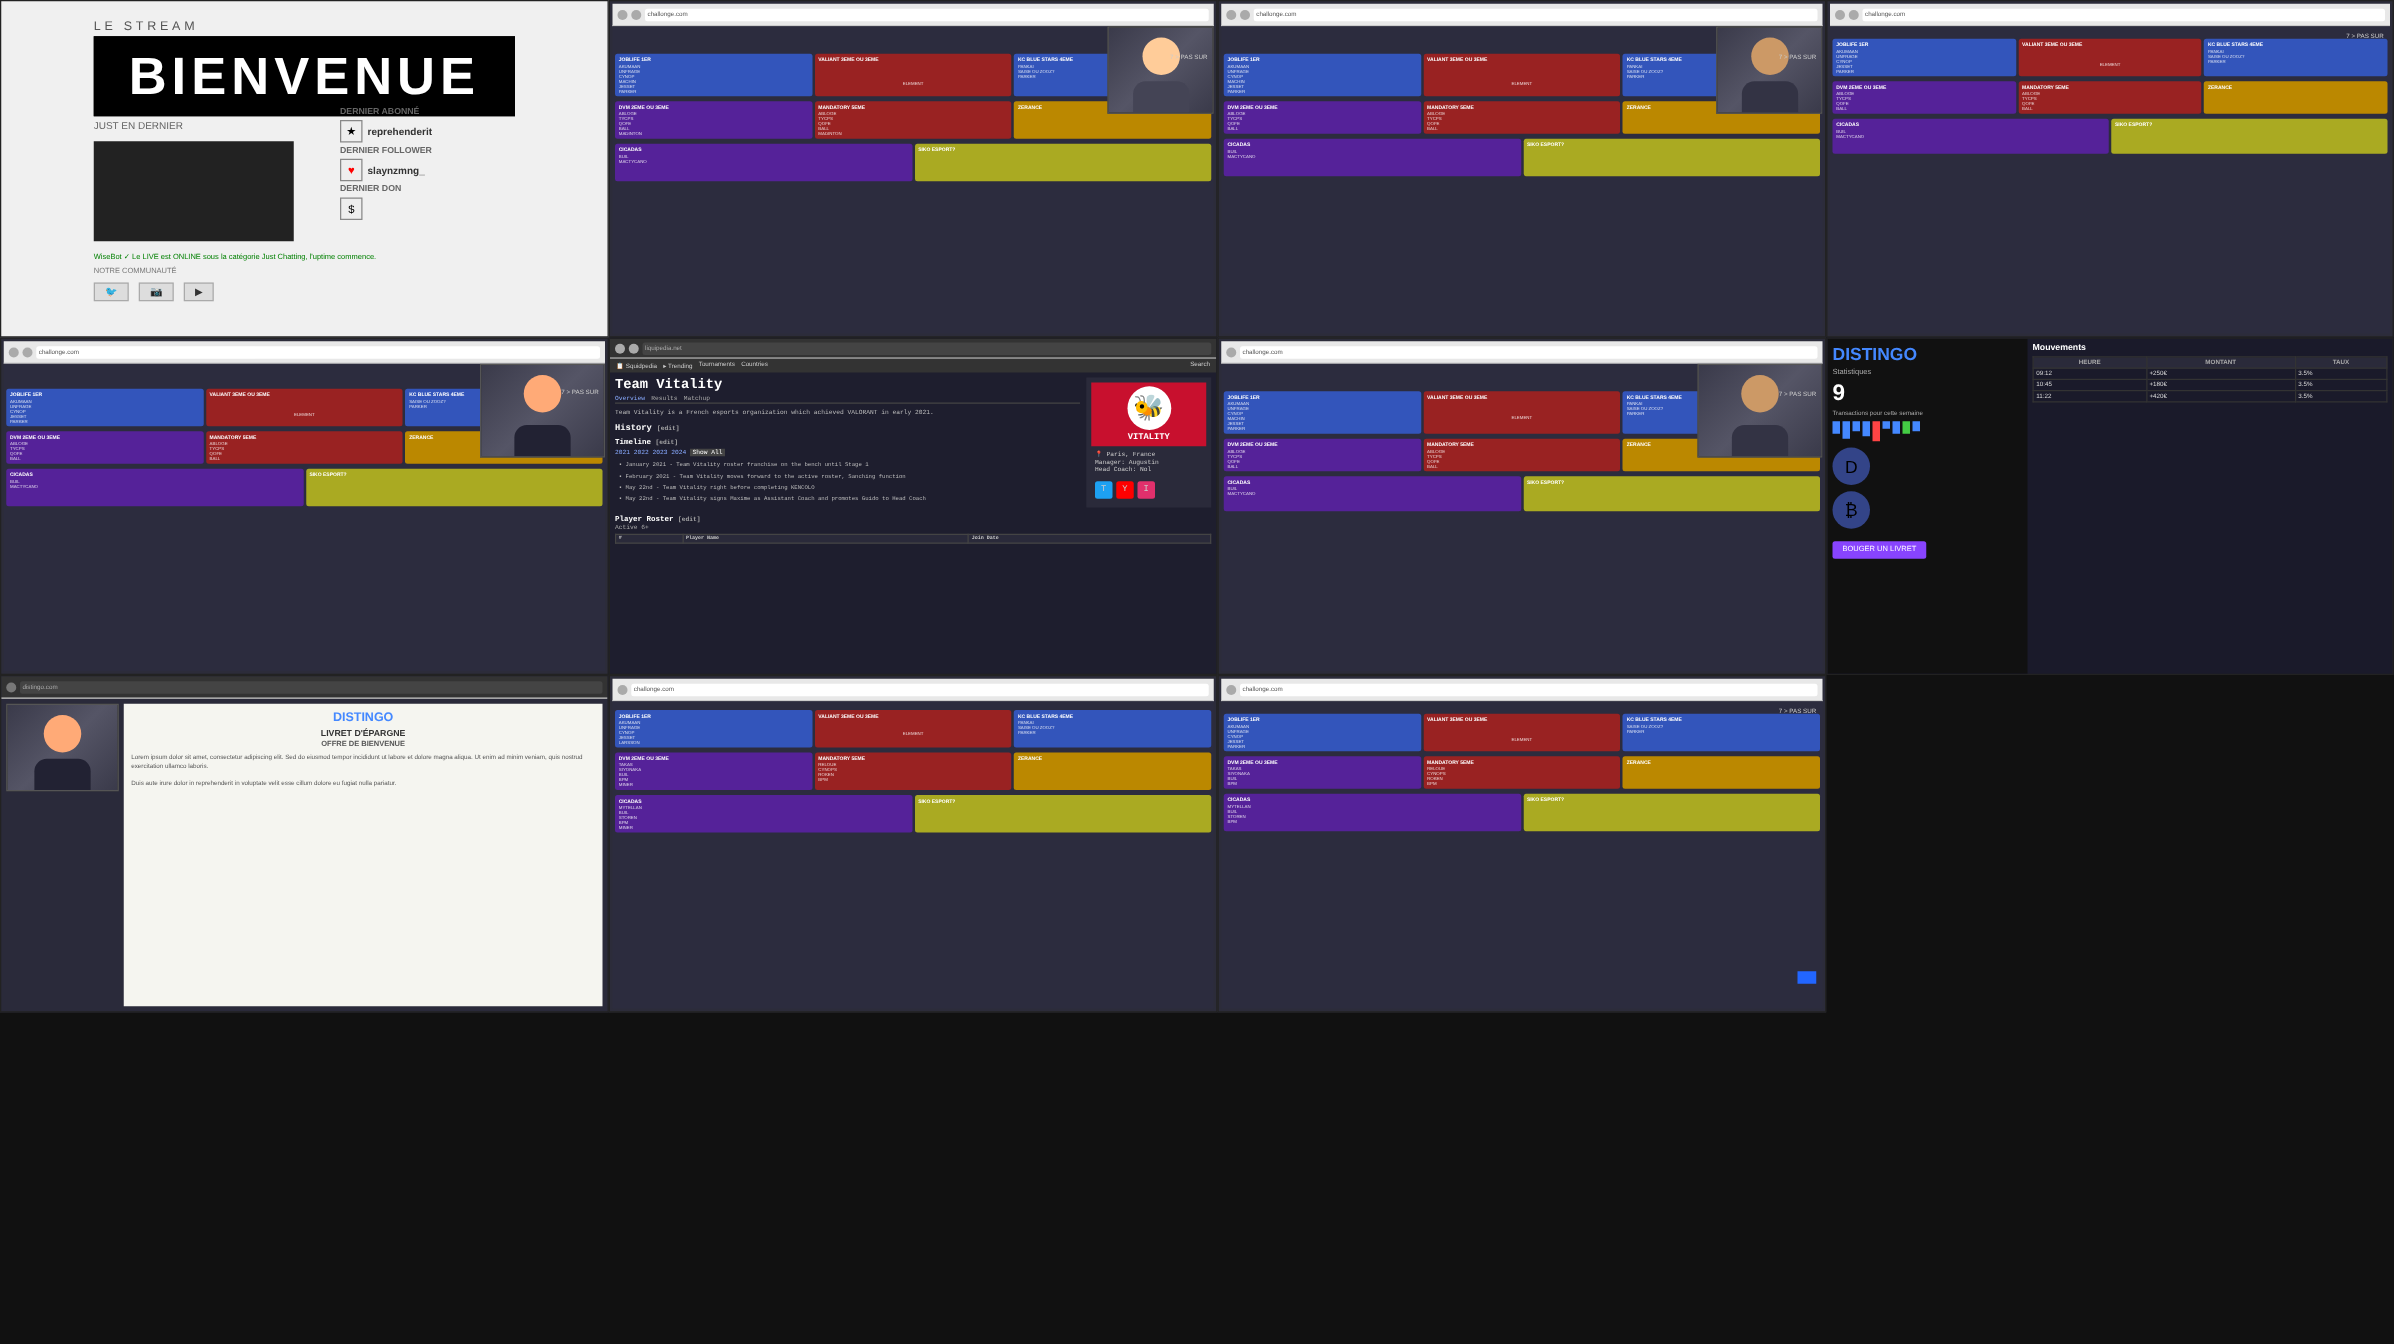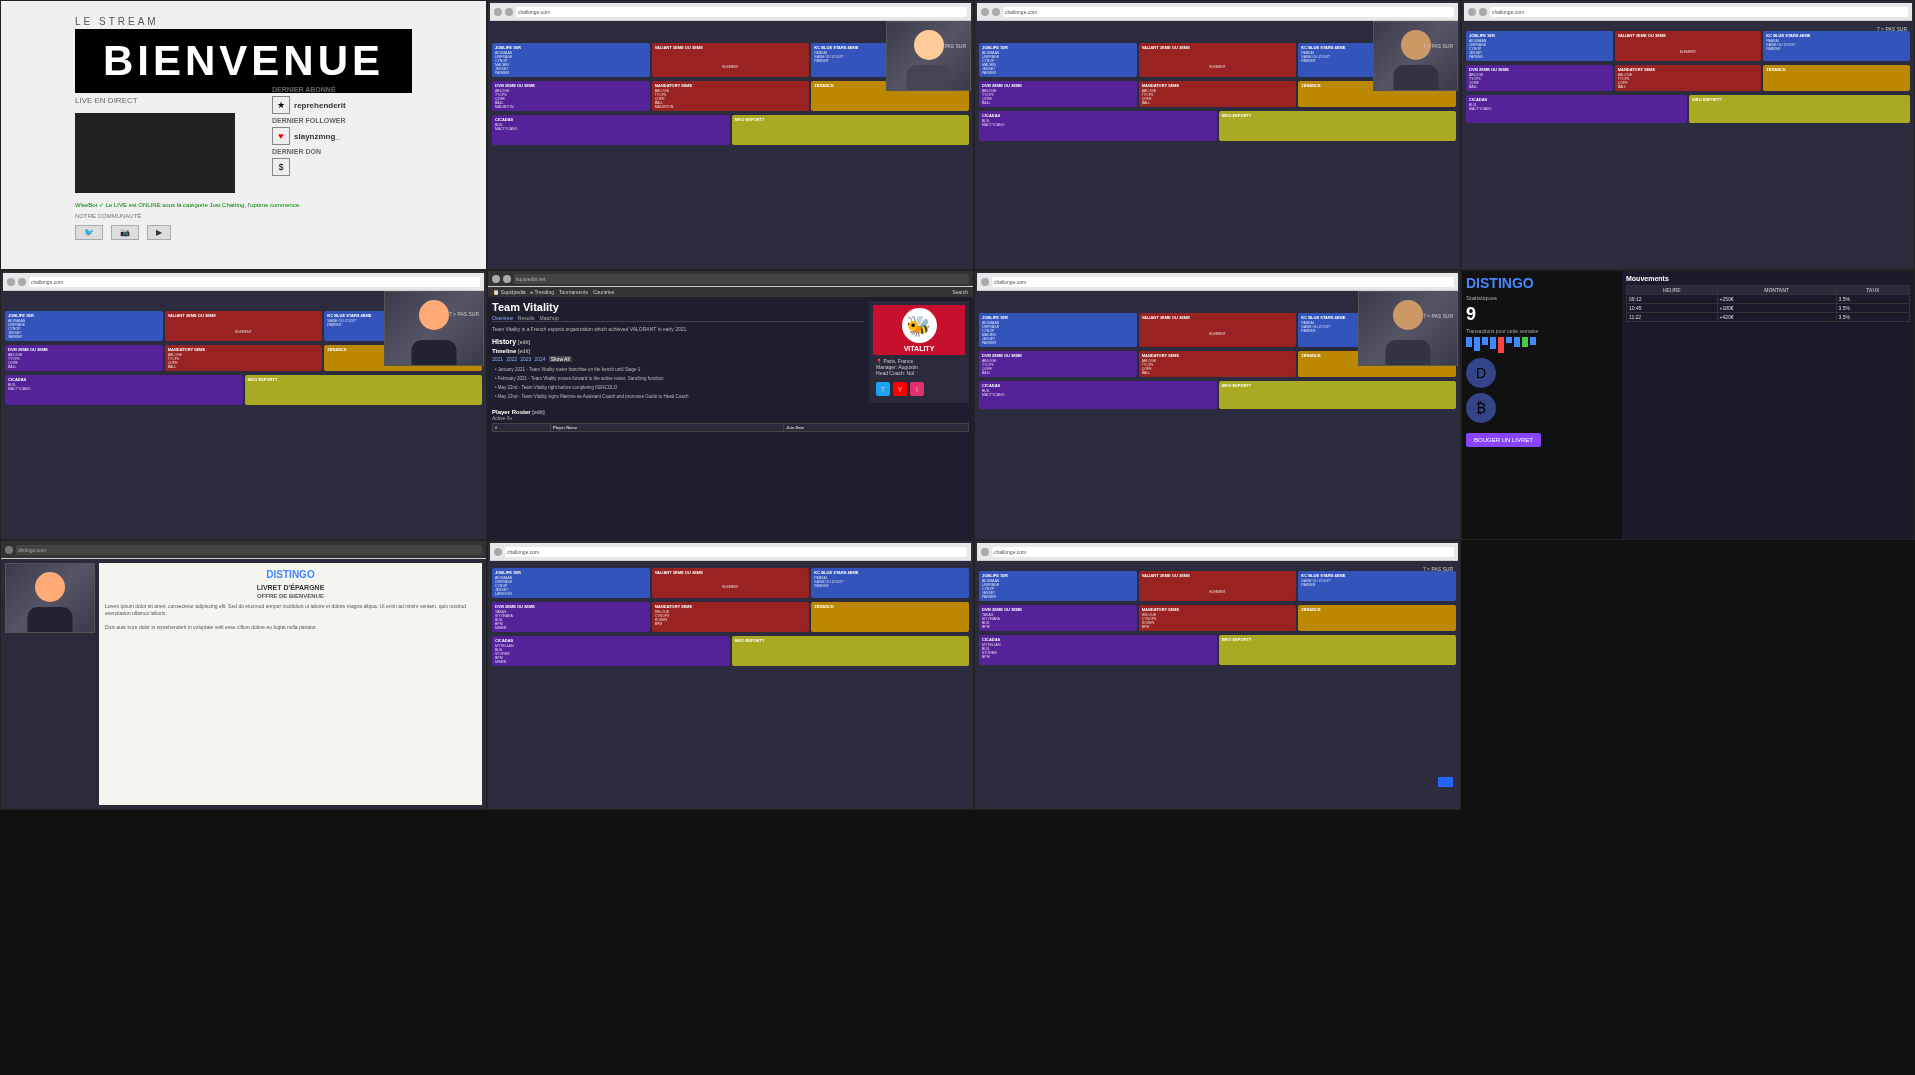--- a/index.html
+++ b/index.html
@@ -152,20 +152,21 @@
       background: #2a2a3a;
       padding: 3px;
       font-size: 5px;
       color: #ddd;
     }
 
     .wiki-main {
       flex: 1;
       padding: 4px;
       overflow: hidden;
+      font-family: Liberation Mono, monospace;
     }
 
     .wiki-text {
       font-size: 5px;
       color: #bbb;
       line-height: 1.4;
     }
 
     .team-info-box {
       background: #2a2a3a;
@@ -342,21 +343,21 @@
       margin-bottom: 2px;
     }
   </style>
 </head>
 <body>
 
 <div class="panel panel-1">
   <div class="panel-content">
     <p class="stream-label">LE STREAM</p>
     <div class="commence-title">BIENVENUE</div>
-    <p class="live-info">LIVE EN DIRECT</p>
+    <p class="live-info">JUST EN DERNIER</p>
     <div style="display:flex; width:100%; margin-top:4px;">
       <div class="video-placeholder"></div>
       <div class="sidebar-items">
         <div style="font-size:7px;color:#666;font-weight:bold;margin-bottom:3px;">DERNIER ABONNÉ</div>
         <div class="sidebar-item">
           <div class="sidebar-icon">★</div>
           <span class="sidebar-text">reprehenderit</span>
         </div>
         <div style="font-size:7px;color:#666;font-weight:bold;margin-top:3px;margin-bottom:3px;">DERNIER FOLLOWER</div>
         <div class="sidebar-item">

